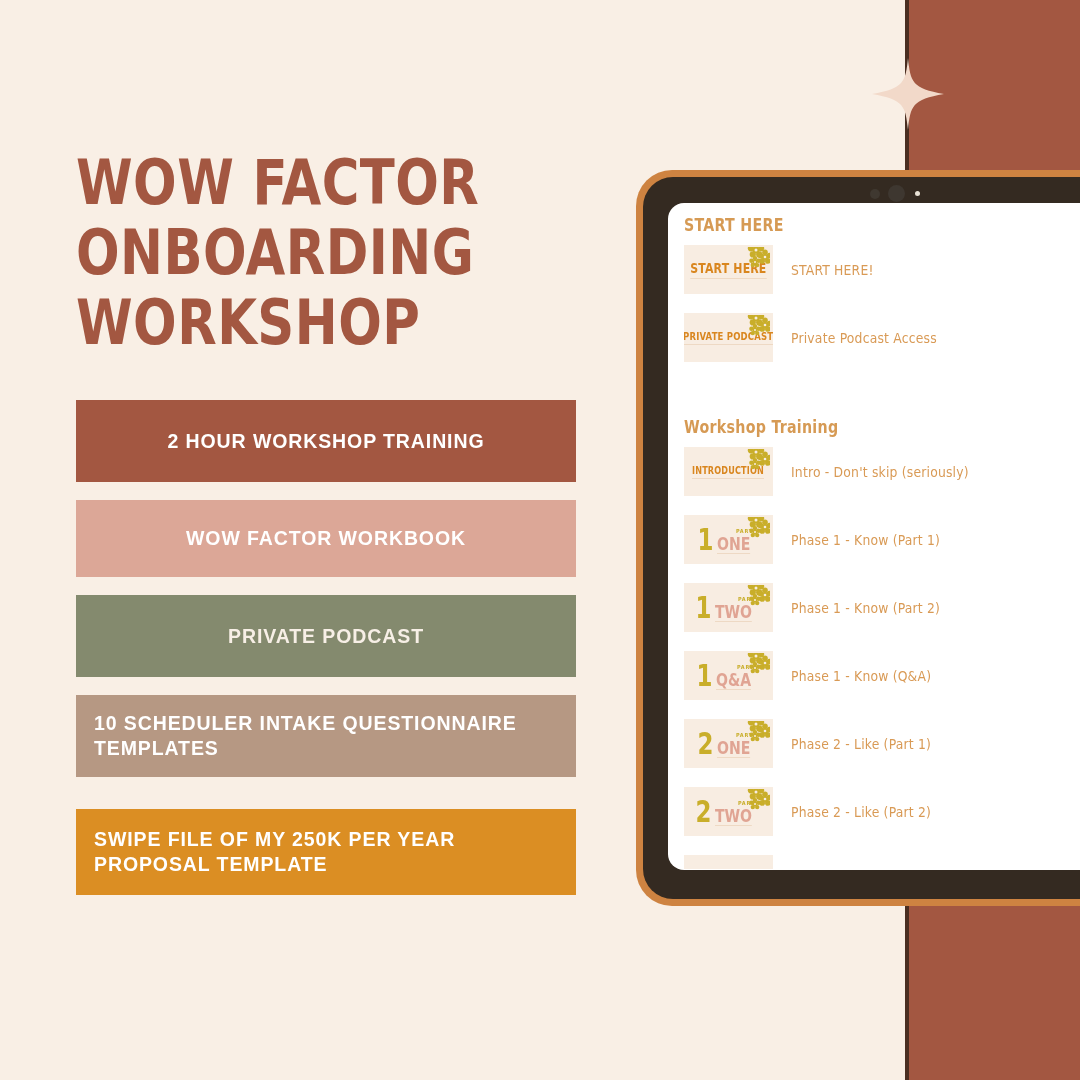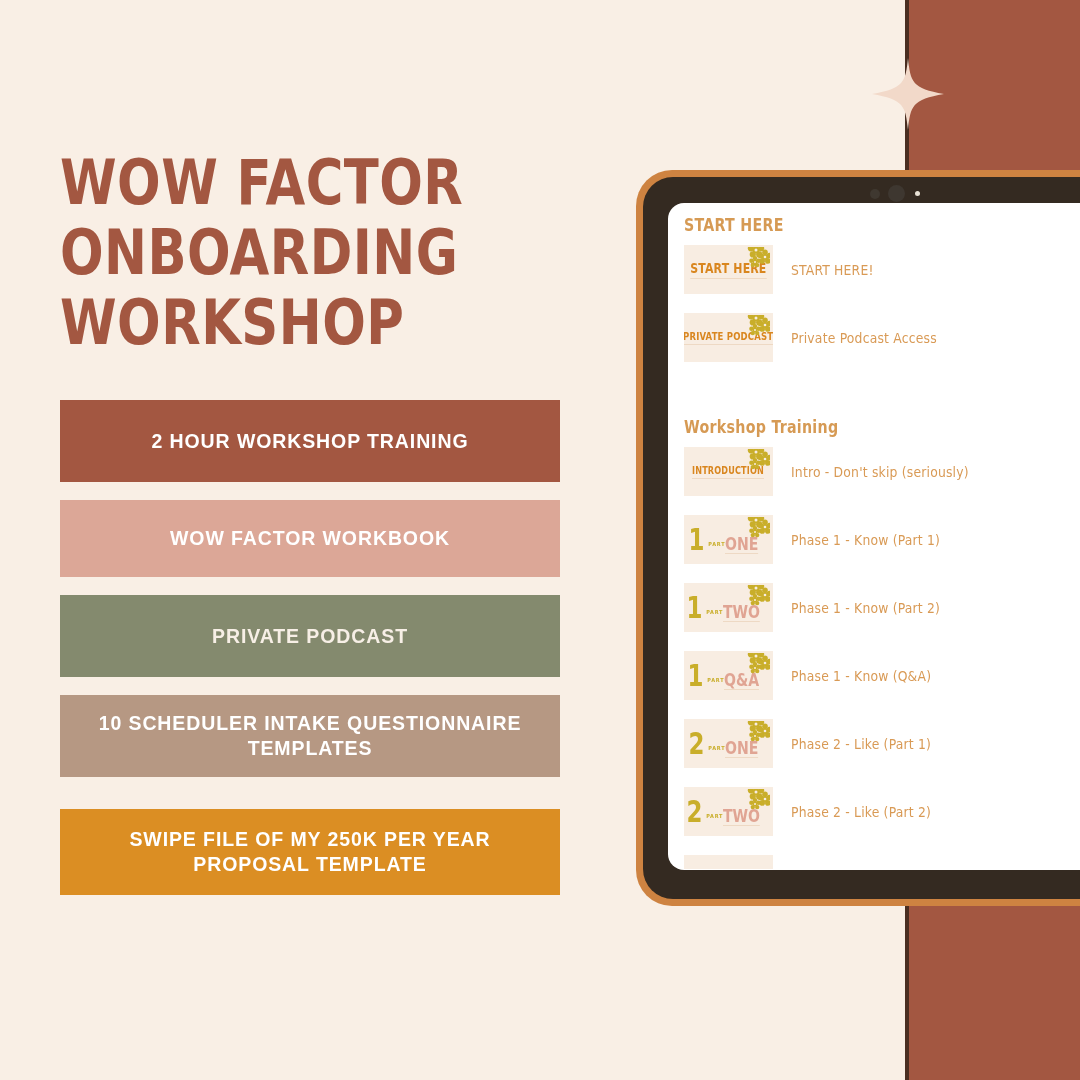--- a/index.html
+++ b/index.html
@@ -19,21 +19,21 @@
   }
 
   
   #sparkle{
     position:absolute; left:872px; top:58px; width:72px; height:72px;
     z-index:6; pointer-events:none;
   }
 
   
   #left-col{
-    position:absolute; left:60px; top:0; width:506px; height:1080px;
+    position:absolute; left:76px; top:0; width:506px; height:1080px;
   }
   #page-title{
     position:absolute; left:0; top:148px; width:500px;
     color:#A35741;
     font-family:"DejaVu Sans Condensed","Liberation Sans Narrow","Liberation Sans",sans-serif;
     font-weight:bold;
     font-size:62px;
     line-height:70px;
     letter-spacing:0.5px;
     text-transform:uppercase;
@@ -41,21 +41,20 @@
     transform-origin:left top;
   }
   #page-title .tl{ display:block; white-space:nowrap; }
 
   #bars{
     position:absolute; left:0; top:400px; width:500px;
   }
   .bar{
     width:500px;
     display:flex; align-items:center; justify-content:center;
-    text-align:center;
     color:#FFFFFF;
     font-family:"Liberation Sans", sans-serif;
     font-weight:bold;
     font-size:19.5px;
     letter-spacing:0.9px;
     line-height:25px;
     text-transform:uppercase;
     padding:16px 18px;
   }
   .bar.b0{ height:82px; background:#A35741; margin-bottom:18px; }
@@ -149,21 +148,21 @@
     transform:translateX(-4px);
   }
   .tnum .big{
     color:#C9AE2A;
     font-family:"DejaVu Sans Condensed","Liberation Sans Narrow","Liberation Sans",sans-serif;
     font-weight:bold;
     font-size:30px;
     line-height:28px;
     transform:scaleX(0.85);
   }
-  .tnum .stack{ display:flex; flex-direction:row; align-items:center; }
+  .tnum .stack{ display:flex; flex-direction:column; align-items:flex-end; }
   .tnum .part{
     color:#C9AE2A;
     font-family:"DejaVu Sans Condensed","Liberation Sans Narrow","Liberation Sans",sans-serif;
     font-weight:bold;
     font-size:5.5px;
     letter-spacing:0.8px;
     line-height:7px;
   }
   .tnum .word{
     color:#E0A493;

